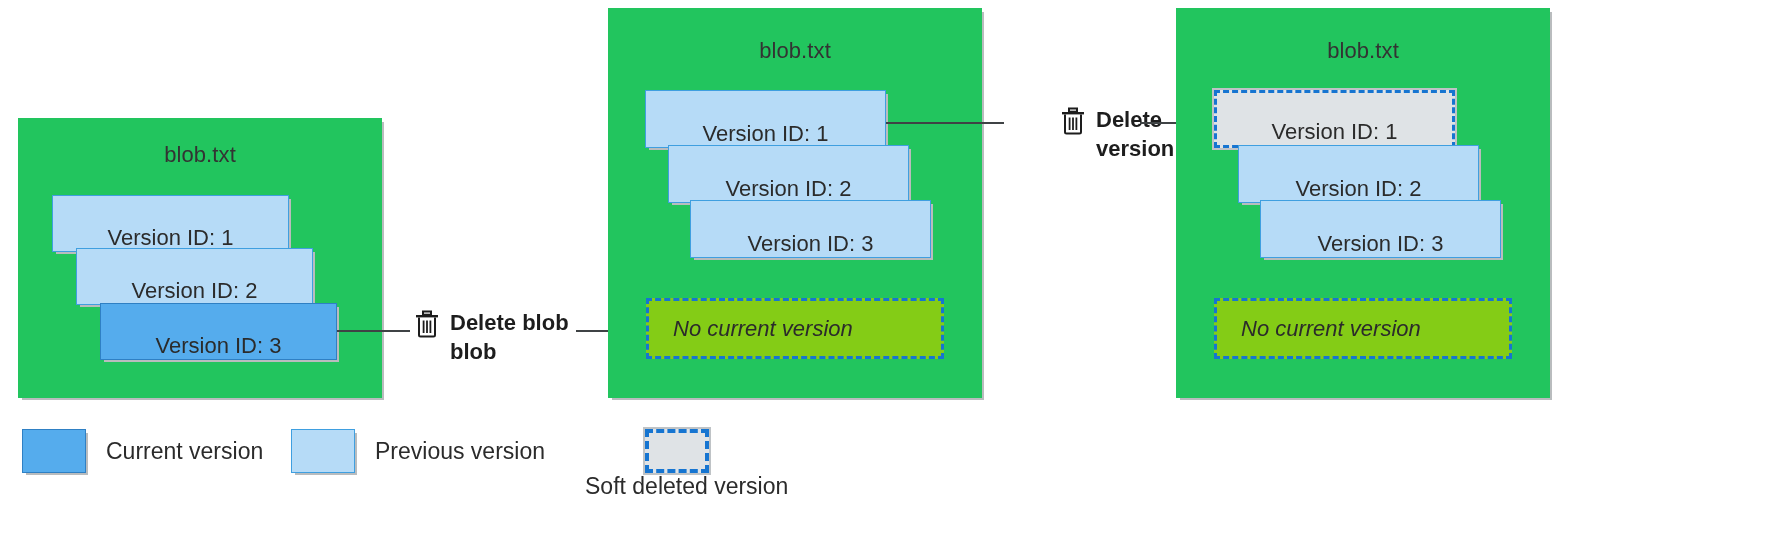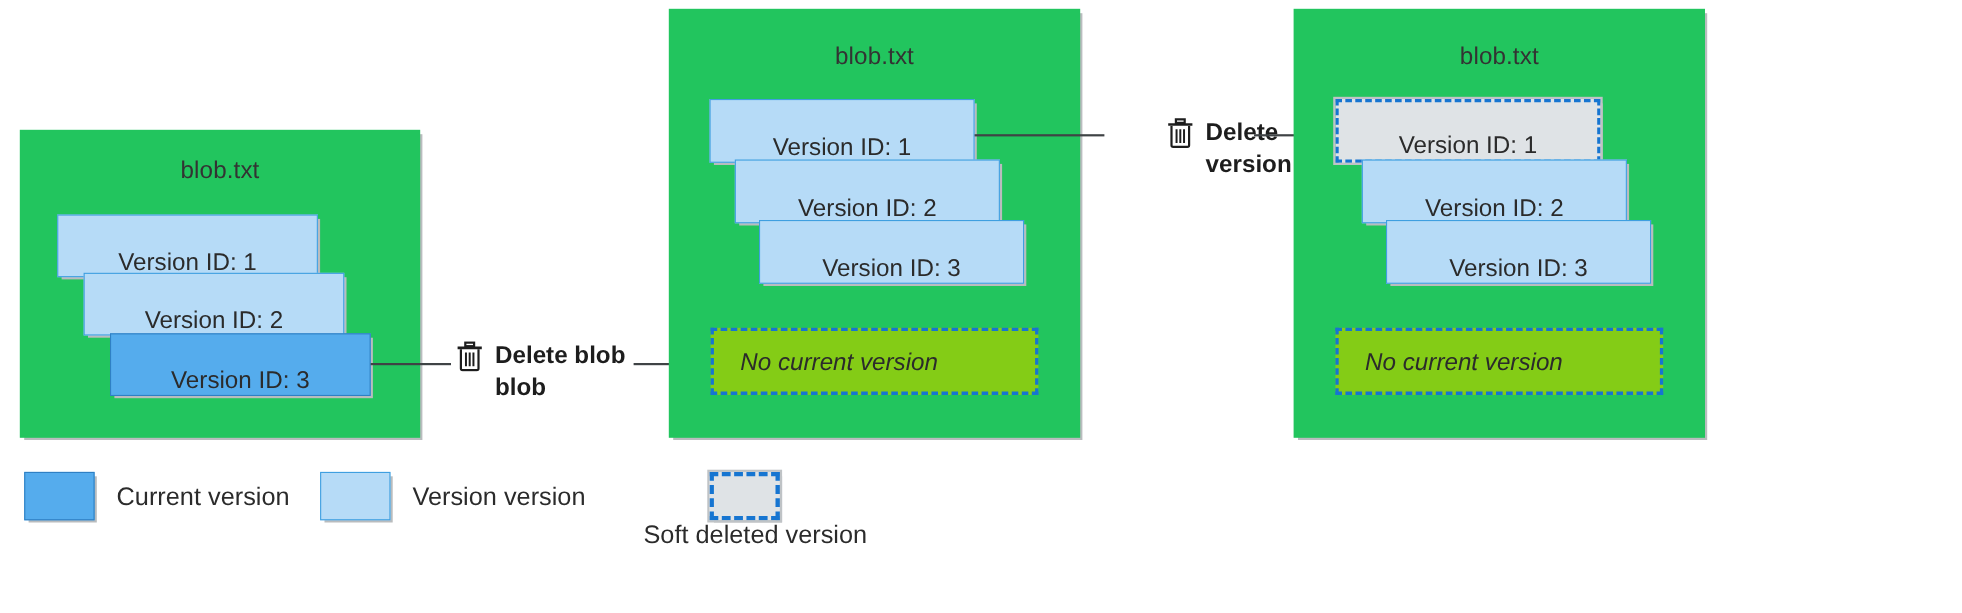--- a/index.html
+++ b/index.html
@@ -213,21 +213,21 @@
 
   <div class="legend">
 
     <div class="legend-item" style="left:22px;top:429px;">
       <span class="swatch current"></span>
       <span class="legend-label">Current version</span>
     </div>
 
     <div class="legend-item" style="left:291px;top:429px;">
       <span class="swatch prev"></span>
-      <span class="legend-label">Version version</span>
+      <span class="legend-label">Previous version</span>
     </div>
 
     <div class="legend-item" style="left:565px;top:429px;flex-direction:column;">
       <span class="swatch softdel"></span>
       <span class="legend-label">Soft deleted version</span>
     </div>
 
   </div>
 
 </div>

